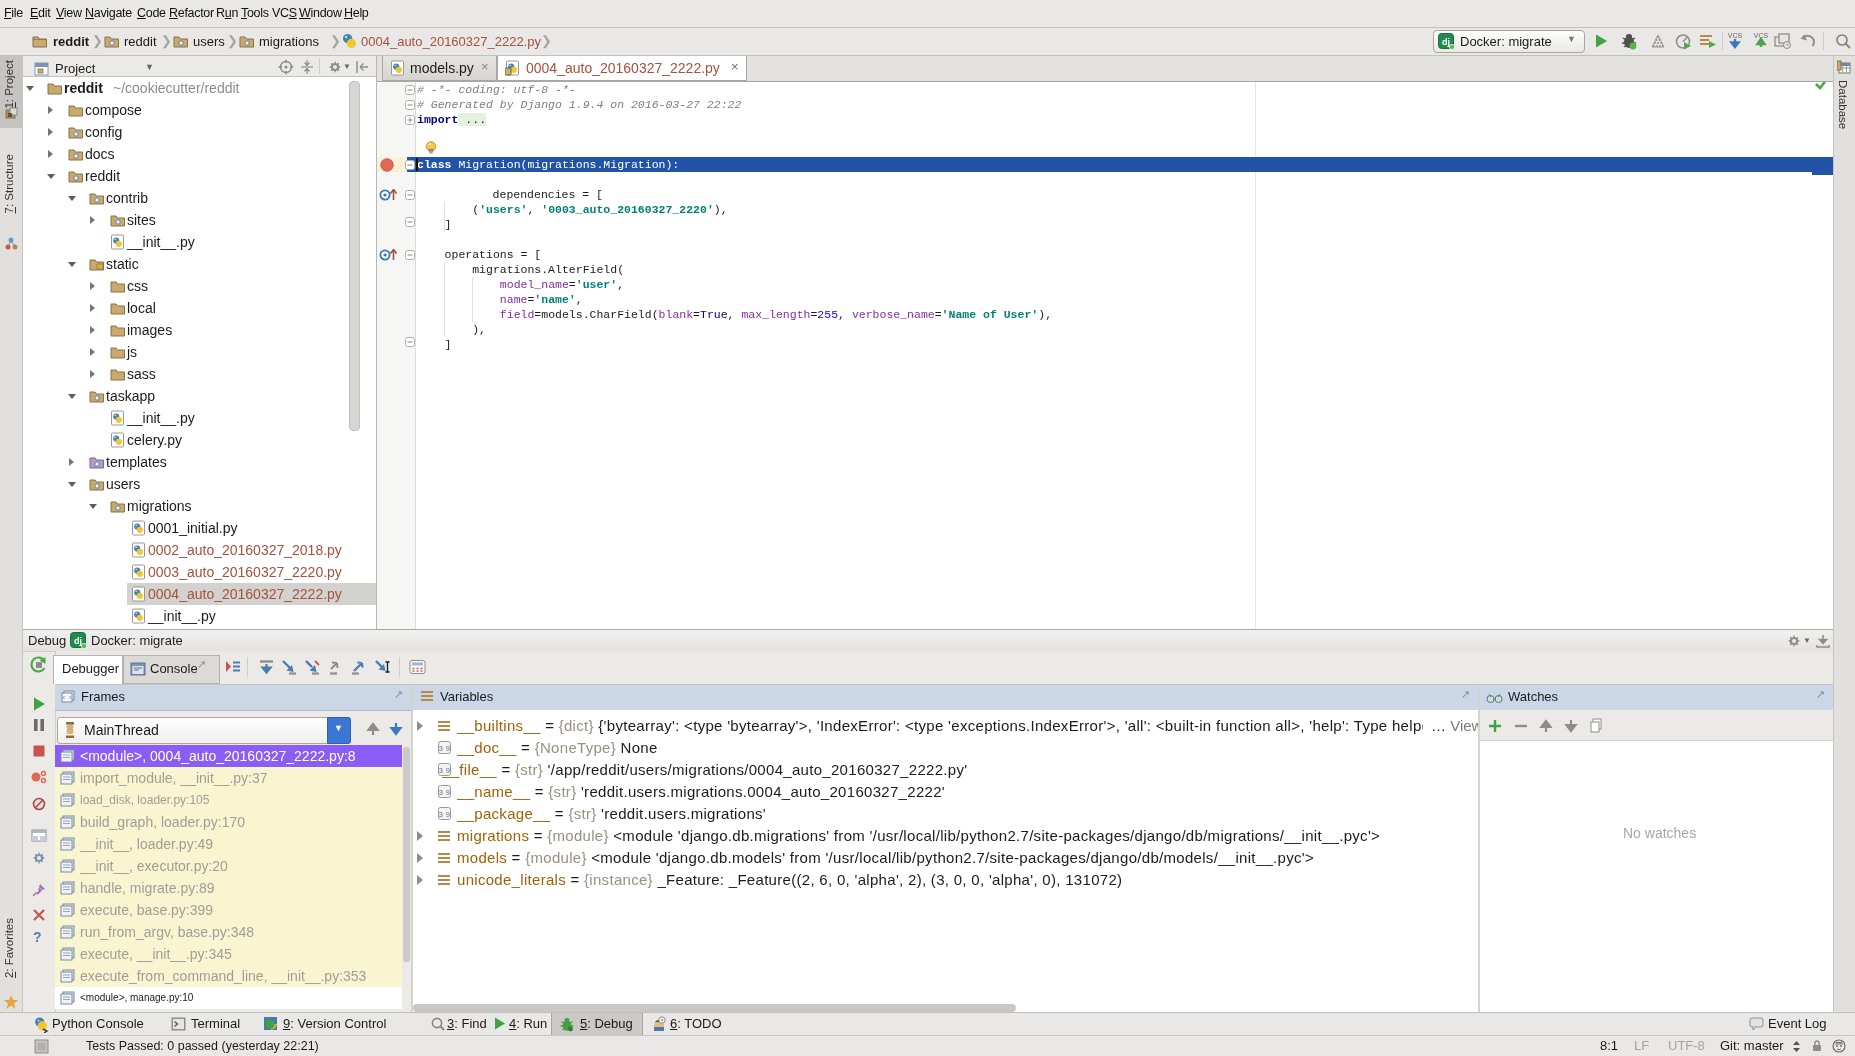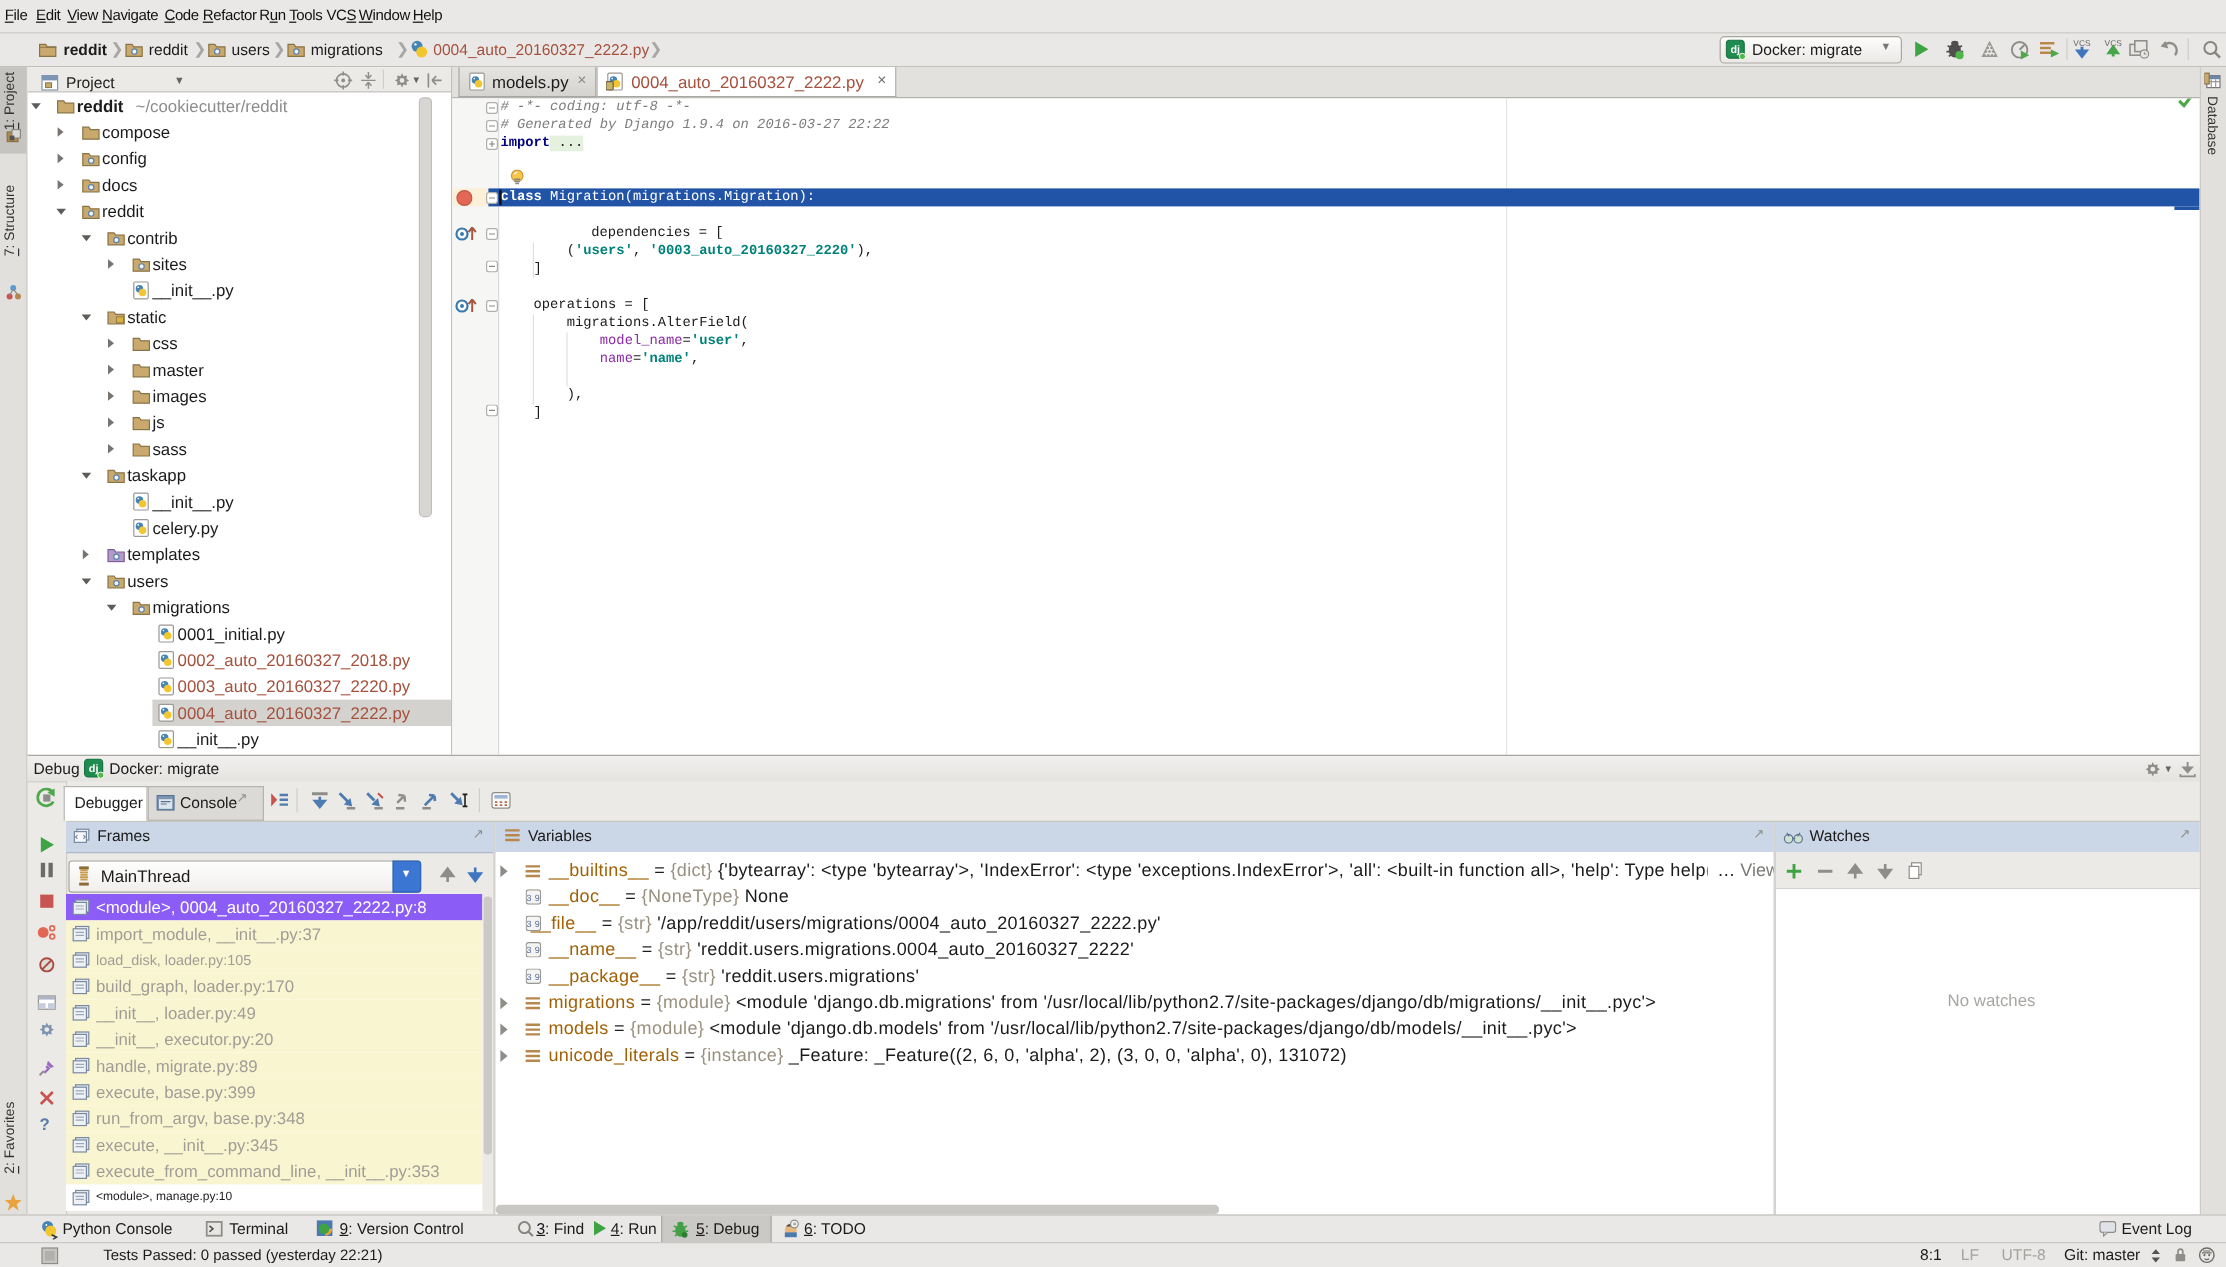--- a/index.html
+++ b/index.html
@@ -287,21 +287,21 @@
           <svg class="a" style="left:87px;top:4px;" width="16" height="14">
             <path d="M1 3 h5 l1.5 2 H14.5 v8 H1 Z" fill="#c9a96d" stroke="#8a7345"></path>
           </svg>
           <span class="a " style="left:104px;top:0;">css</span>
         </div>
 <div class="a row22" style="left:0;top:220px;width:353px;">
           <div class="a tri-r" style="left:67px;top:7px;"></div>
           <svg class="a" style="left:87px;top:4px;" width="16" height="14">
             <path d="M1 3 h5 l1.5 2 H14.5 v8 H1 Z" fill="#c9a96d" stroke="#8a7345"></path>
           </svg>
-          <span class="a " style="left:104px;top:0;">master</span>
+          <span class="a " style="left:104px;top:0;">local</span>
         </div>
 <div class="a row22" style="left:0;top:242px;width:353px;">
           <div class="a tri-r" style="left:67px;top:7px;"></div>
           <svg class="a" style="left:87px;top:4px;" width="16" height="14">
             <path d="M1 3 h5 l1.5 2 H14.5 v8 H1 Z" fill="#c9a96d" stroke="#8a7345"></path>
           </svg>
           <span class="a " style="left:104px;top:0;">images</span>
         </div>
 <div class="a row22" style="left:0;top:264px;width:353px;">
           <div class="a tri-r" style="left:67px;top:7px;"></div>
@@ -453,20 +453,21 @@
   <div class="a cmt" style="left:40px;top:15px;"># Generated by Django 1.9.4 on 2016-03-27 22:22</div>
   <div class="a" style="left:40px;top:30px;"><span class="kw">import</span><span style="background:#e4f1df;"> ...</span></div>
   <div class="a" style="left:40px;top:75px;color:#fff;"><b>class</b> Migration(migrations.Migration):</div>
   <div class="a" style="left:40px;top:105px;padding-left:48px;">    dependencies = [</div>
   <div class="a" style="left:40px;top:120px;">        (<span class="str">'users'</span>, <span class="str">'0003_auto_20160327_2220'</span>),</div>
   <div class="a" style="left:40px;top:135px;">    ]</div>
   <div class="a" style="left:40px;top:165px;">    operations = [</div>
   <div class="a" style="left:40px;top:180px;">        migrations.AlterField(</div>
   <div class="a" style="left:40px;top:195px;">            <span class="par">model_name</span>=<span class="str">'user'</span>,</div>
   <div class="a" style="left:40px;top:210px;">            <span class="par">name</span>=<span class="str">'name'</span>,</div>
+  <div class="a" style="left:40px;top:225px;">            <span class="par">field</span>=models.CharField(<span class="par">blank</span>=<span class="kw" style="font-weight:normal;">True</span>, <span class="par">max_length</span>=<span class="num">255</span>, <span class="par">verbose_name</span>=<span class="str">'Name of User'</span>),</div>
   <div class="a" style="left:40px;top:240px;">        ),</div>
   <div class="a" style="left:40px;top:255px;">    ]</div>
   
   <div class="a" style="left:67px;top:120px;width:1px;height:30px;background:#e0e0e0;"></div>
   <div class="a" style="left:67px;top:180px;width:1px;height:75px;background:#e0e0e0;"></div>
   <div class="a" style="left:95px;top:195px;width:1px;height:45px;background:#e0e0e0;"></div>
   
   <div class="a" style="left:39px;top:76px;width:2px;height:13px;background:#111;"></div>
   
   <svg class="a" style="left:46px;top:59px;" width="16" height="17">

